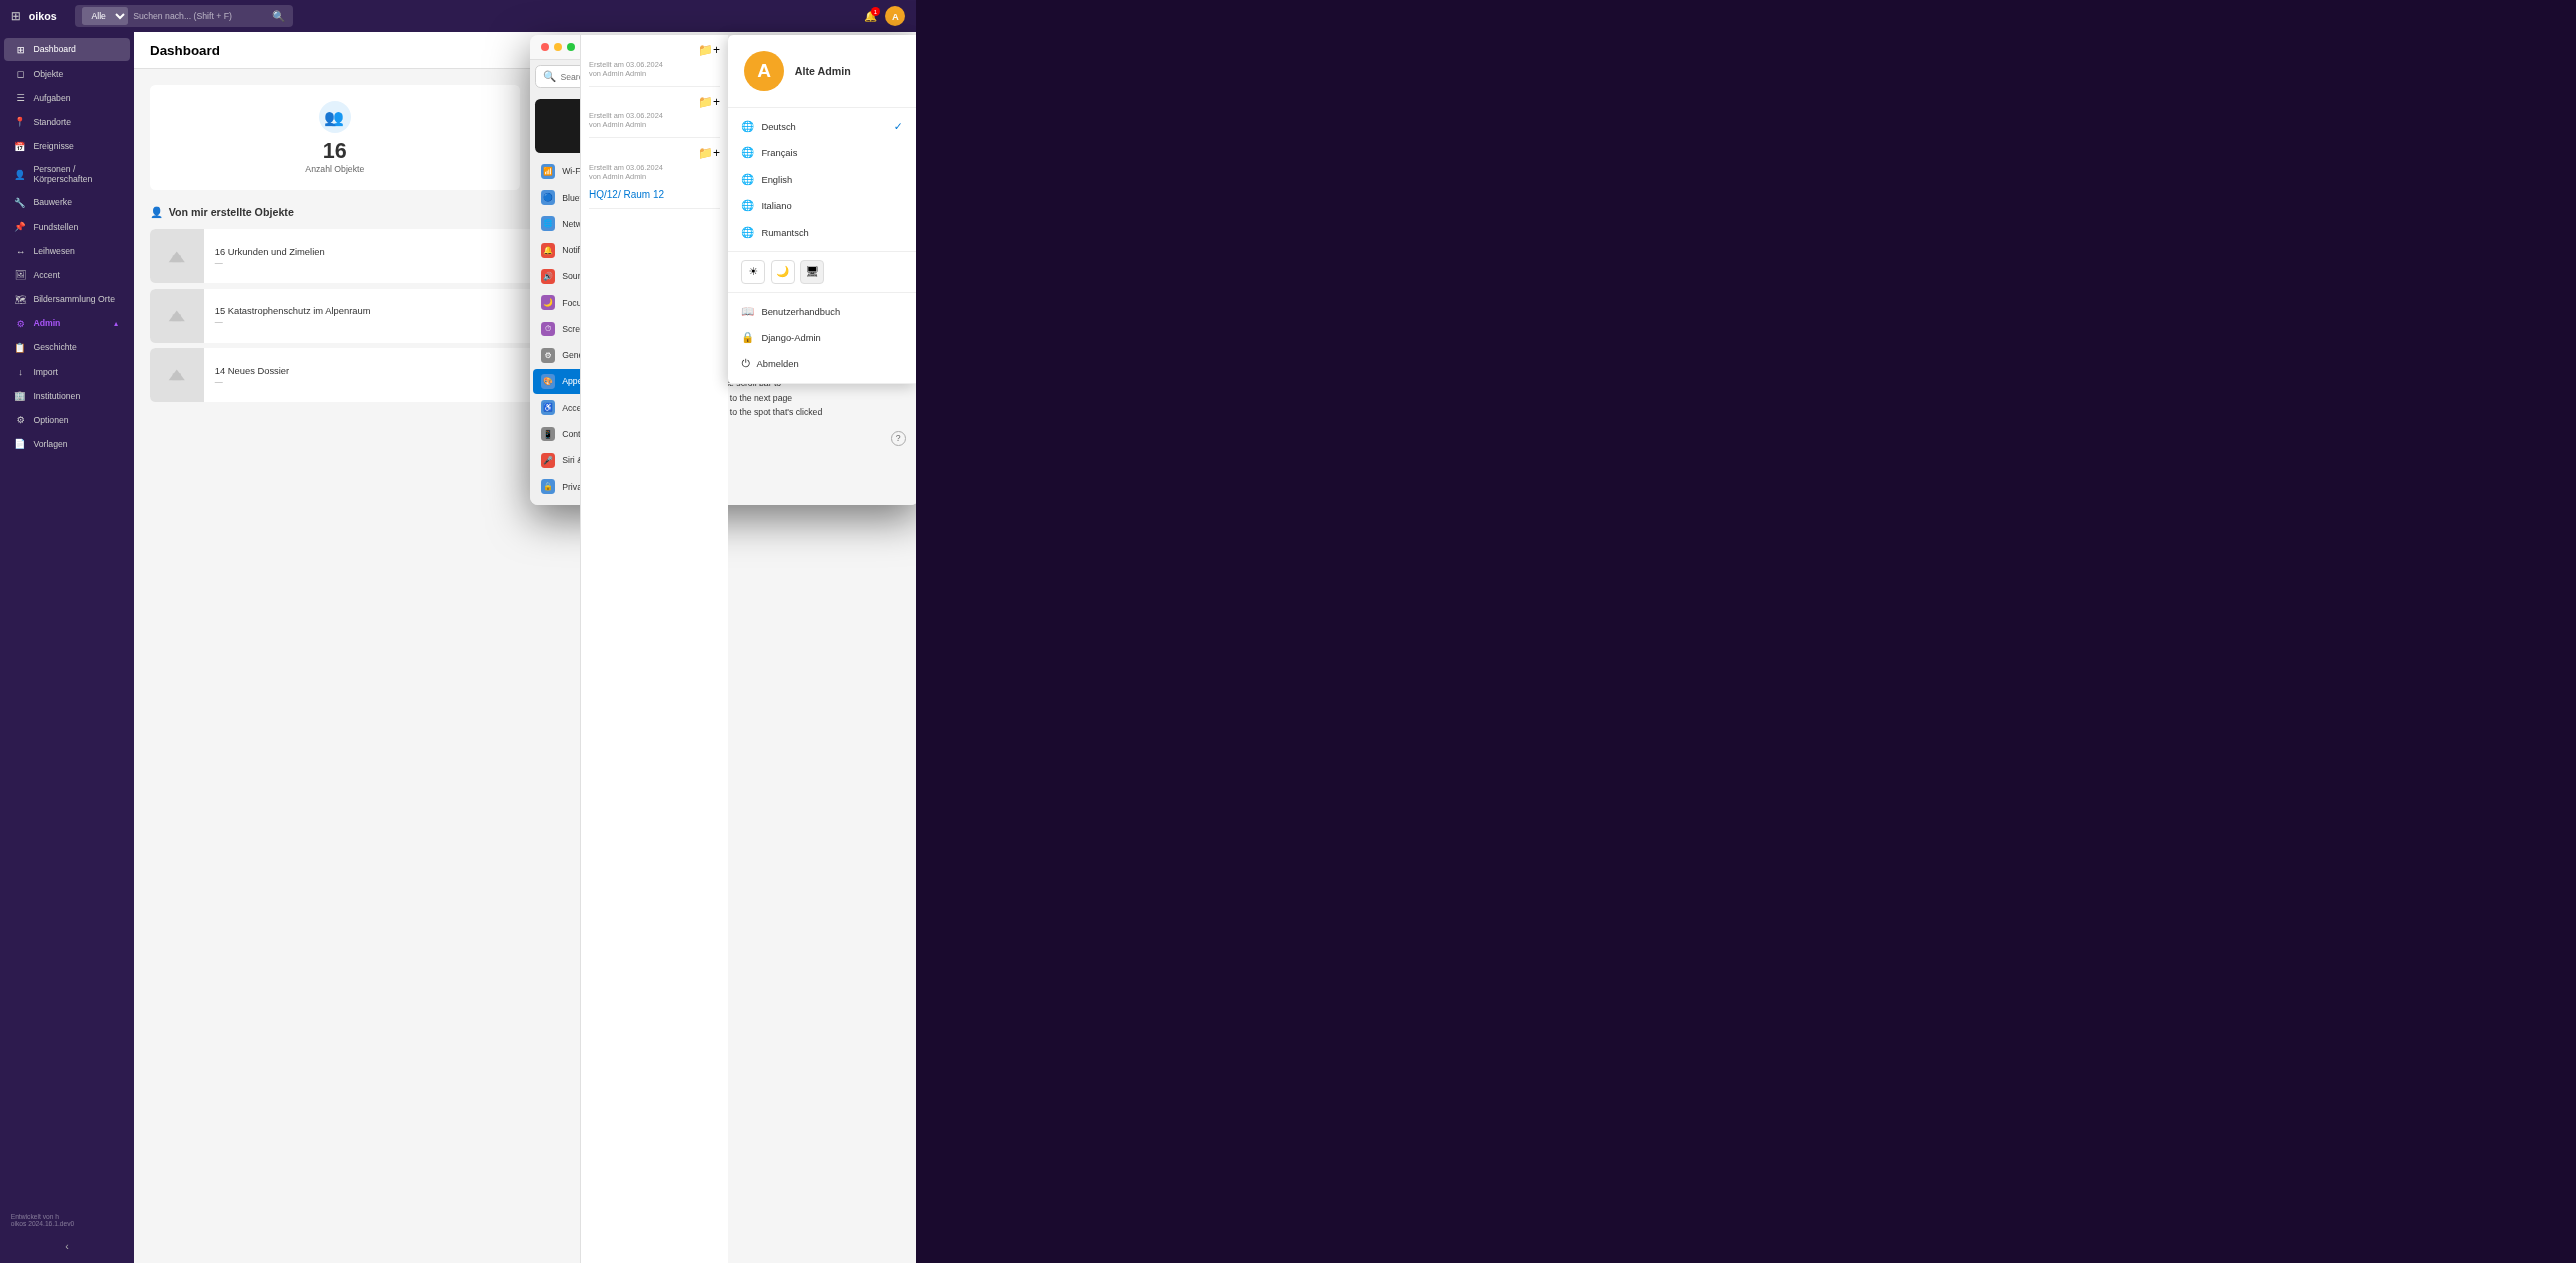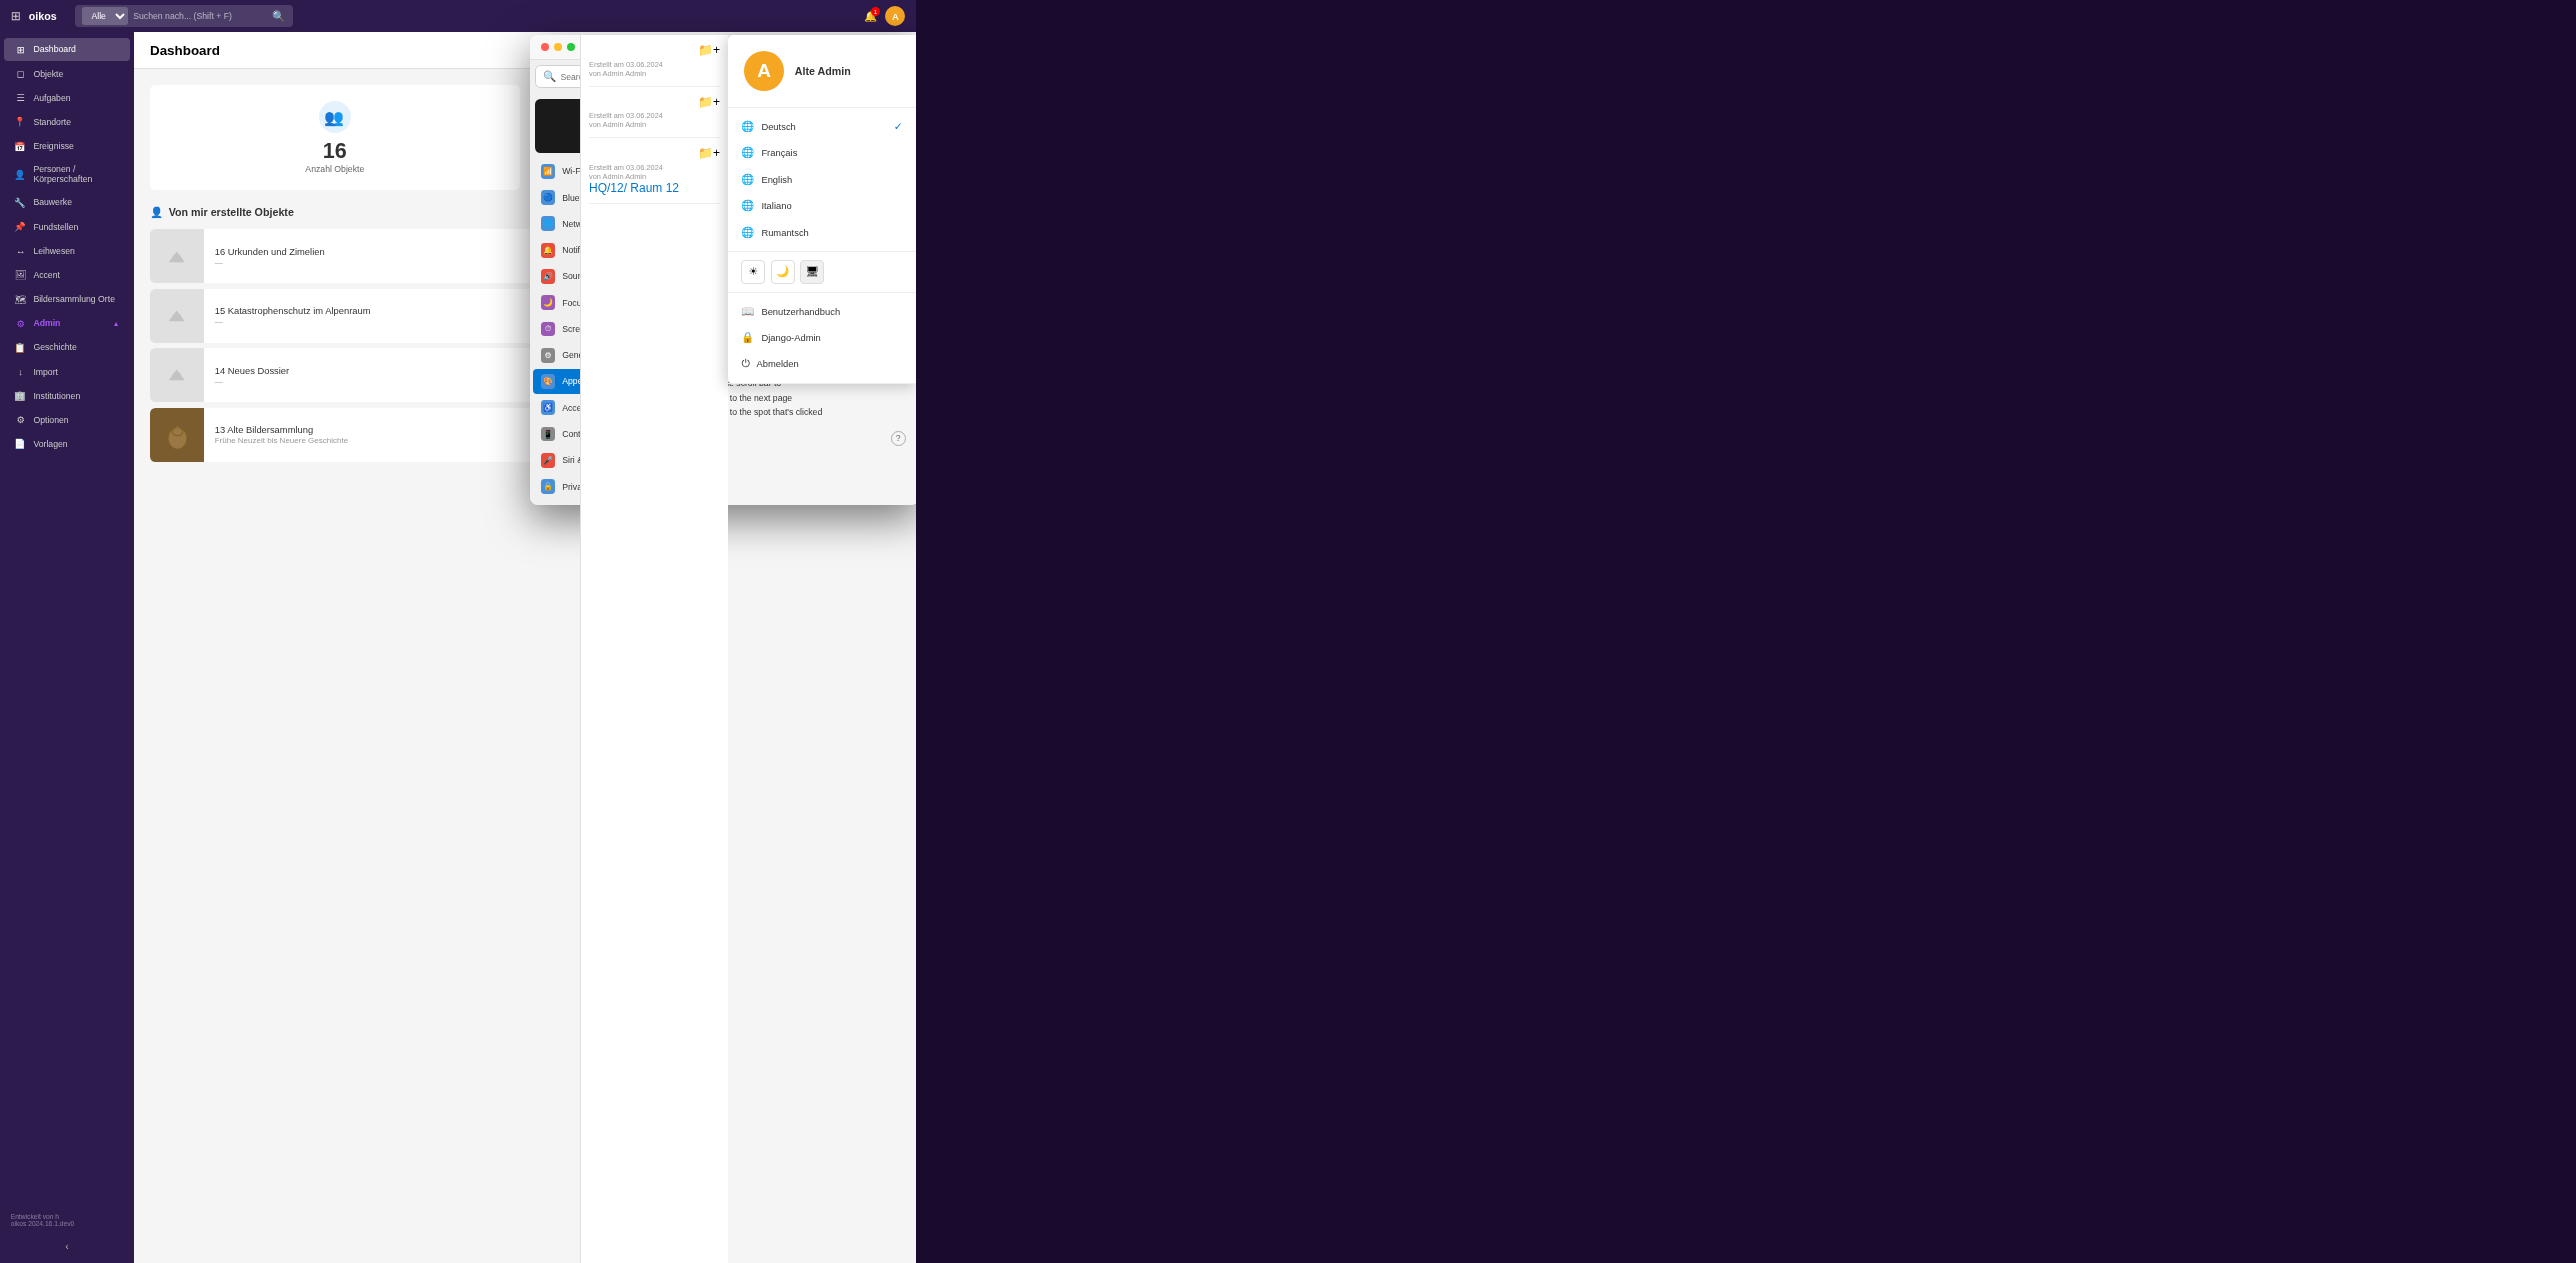--- a/index.html
+++ b/index.html
@@ -258,33 +258,20 @@
             <svg width="21.5" height="21.5" viewBox="0 0 32 32">
                 <path d="M4 24 L16 8 L28 24 Z" fill="#999"></path>
                 <rect x="10" y="14" width="12" height="10" fill="#999"></rect>
               </svg>
           </div>
           <div class="list-item-info">
             <div class="list-item-title">14 Neues Dossier</div>
             <div class="list-item-sub">—</div>
           </div>
         </div>
-        <div class="list-item">
-          <div class="list-item-thumb has-img" style="background:#7a5c2e; display:flex; align-items:center; justify-content:center;">
-            <svg width="27" height="34" viewBox="0 0 40 50">
-              <ellipse cx="20" cy="30" rx="14" ry="16" fill="#c8a26b" stroke="#8b6914" stroke-width="1.5"></ellipse>
-              <ellipse cx="20" cy="20" rx="8" ry="6" fill="#c8a26b" stroke="#8b6914" stroke-width="1.5"></ellipse>
-              <path d="M18 14 Q20 8 22 14" fill="#c8a26b" stroke="#8b6914" stroke-width="1"></path>
-            </svg>
-          </div>
-          <div class="list-item-info">
-            <div class="list-item-title">13 Alte Bildersammlung</div>
-            <div class="list-item-sub">Frühe Neuzeit bis Neuere Geschichte</div>
-          </div>
-        </div>
       </div>
     </div>
   </div>
 
 </div>
 
 <div class="mac-window">
 
   <div class="mac-sidebar">
     <div class="mac-titlebar">
@@ -569,16 +556,16 @@
     </div>
     <div style="font-size:7.4px;color:#999;">Erstellt am 03.06.2024</div>
     <div style="font-size:7.4px;color:#999;">von Admin Admin</div>
   </div>
   <div style="border-bottom:0.7px solid #eee;padding-bottom:8px;margin-bottom:8px;">
     <div style="display:flex;justify-content:flex-end;margin-bottom:2.7px;">
       <span style="font-size:12px;cursor:pointer;">📁+</span>
     </div>
     <div style="font-size:7.4px;color:#999;">Erstellt am 03.06.2024</div>
     <div style="font-size:7.4px;color:#999;">von Admin Admin</div>
-    <div style="font-size:12px;color:#0078d4;cursor:pointer;margin-top:0;">HQ/12/ Raum 12</div>
+    <div style="font-size:10px;color:#0078d4;cursor:pointer;margin-top:8px;">HQ/12/ Raum 12</div>
   </div>
 </div>
 
 
 </body></html>

